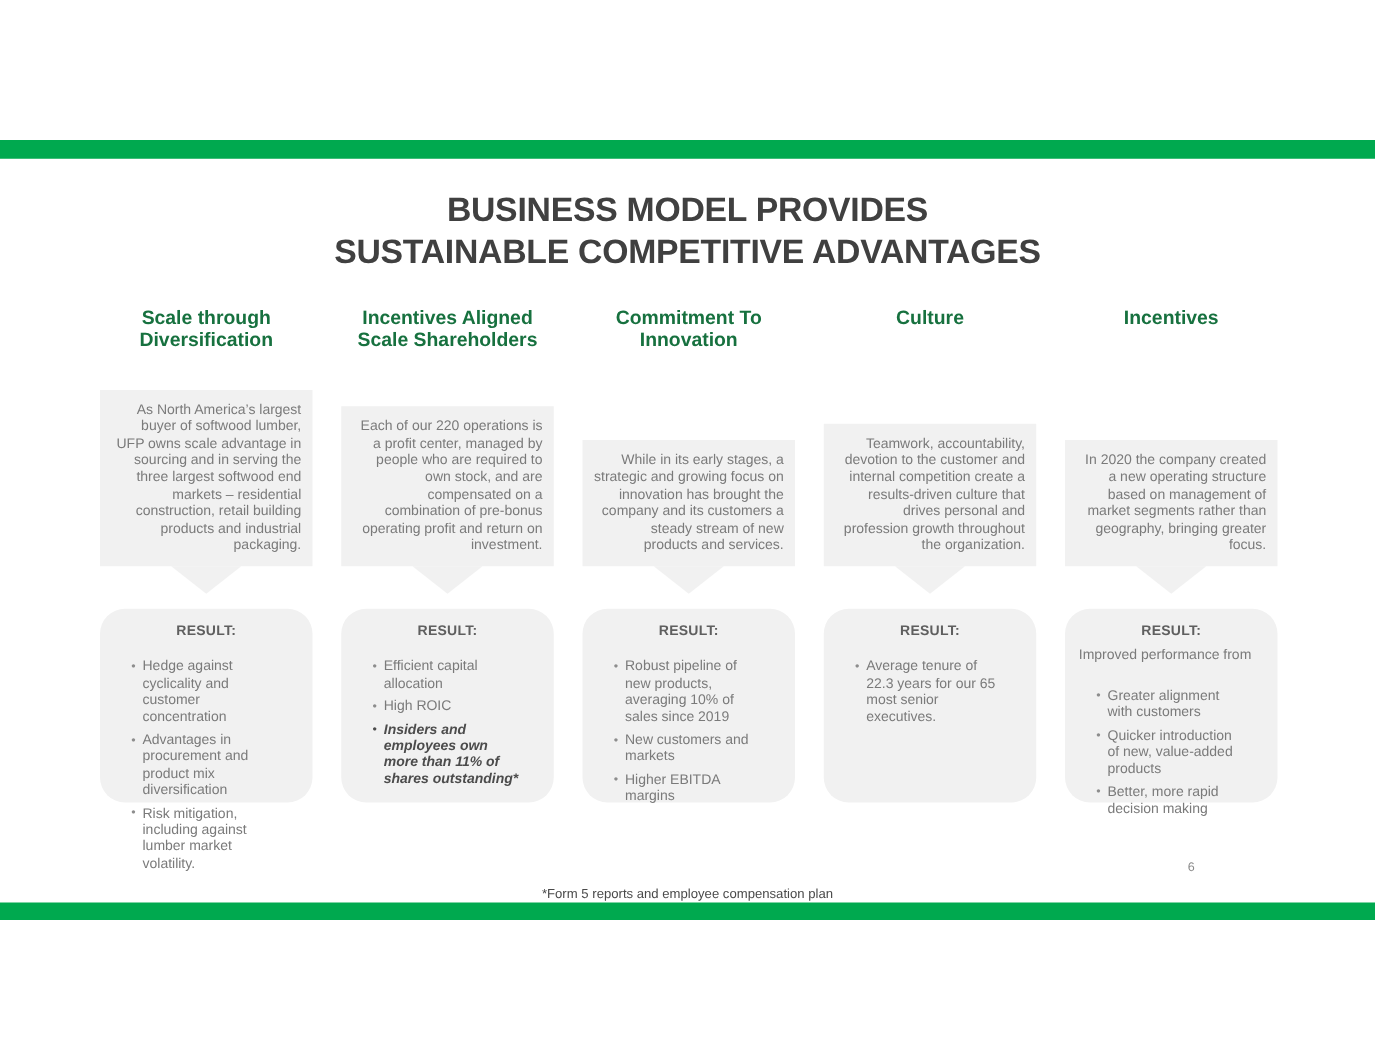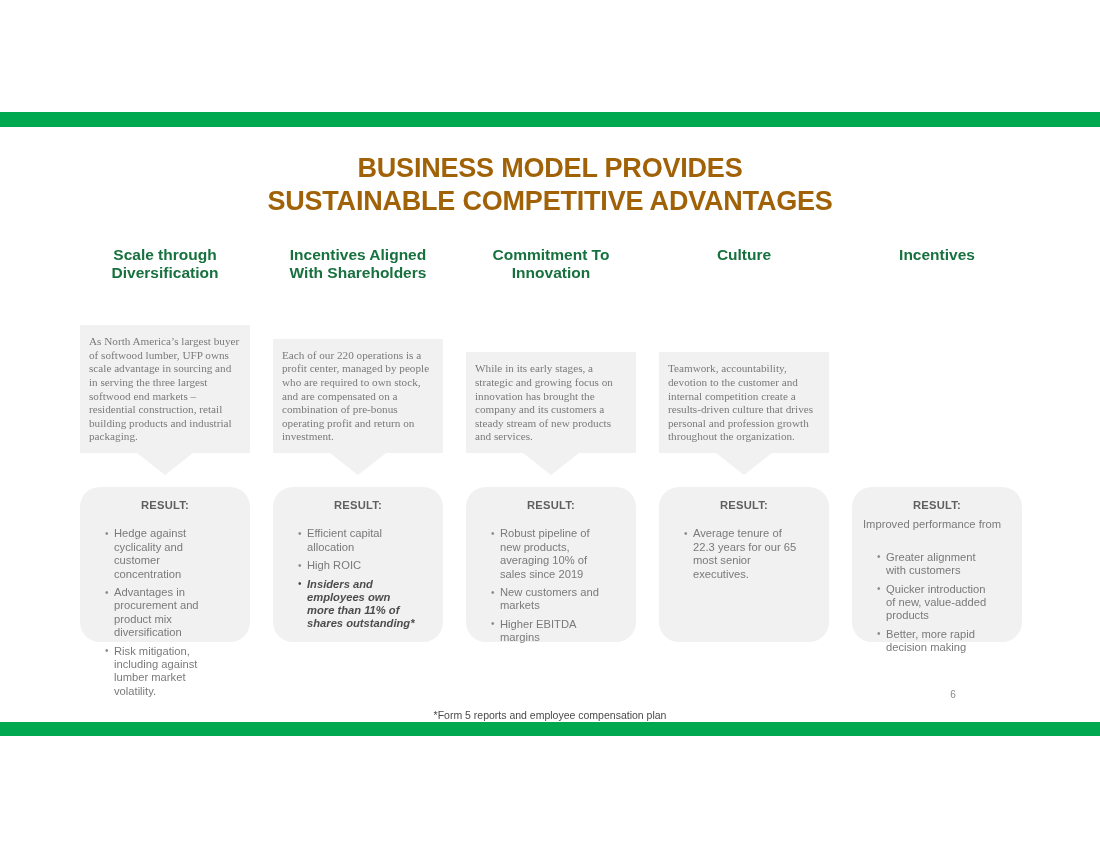--- a/index.html
+++ b/index.html
@@ -31,21 +31,21 @@
   .rule-top    { top: 112px; height: 15px; }
   .rule-bottom { top: 722px; height: 14px; }
 
   
   .title {
     position: absolute;
     left: 0;
     top: 152px;
     width: 1100px;
     text-align: center;
-    color: #a16207;
+    color: #404040;
     font-size: 27px;
     font-weight: bold;
     line-height: 33px;
     letter-spacing: -0.2px;
   }
   .title-line { display: block; }
 
   
   .columns {
     position: absolute;
@@ -80,25 +80,24 @@
 
   
   .desc-box {
     position: absolute;
     left: 0;
     width: 170px;
     bottom: 193px;            
     background: #f1f1f1;
     box-sizing: border-box;
     padding: 10px 9px 9px 9px;
-    text-align: left;
+    text-align: right;
     color: #7a7a7a;
     font-size: 11.2px;
     line-height: 13.6px;
-    font-family: Liberation Serif, serif;
   }
   .desc-box .pointer {
     position: absolute;
     left: 50%;
     bottom: -22px;
     margin-left: -28px;
     width: 0;
     height: 0;
     border-left: 28px solid transparent;
     border-right: 28px solid transparent;
@@ -213,21 +212,21 @@
           <li>Hedge against cyclicality and customer concentration</li>
           <li>Advantages in procurement and product mix diversification</li>
           <li>Risk mitigation, including against lumber market volatility.</li>
         </ul>
       </div>
     </div>
 
     <div class="col col-1">
       <div class="col-head">
         <span>Incentives Aligned</span><br>
-        <span>With Shareholders</span>
+        <span>Scale Shareholders</span>
       </div>
       <div class="desc-box">
         <span>Each of our 220 operations is a profit center, managed by people who are required to own stock, and are compensated on a combination of pre-bonus operating profit and return on investment.</span>
         <span class="pointer"></span>
       </div>
       <div class="result-box">
         <div class="result-label">RESULT:</div>
         <ul class="bullets">
           <li>Efficient capital allocation</li>
           <li>High ROIC</li>
@@ -268,20 +267,24 @@
         <ul class="bullets">
           <li>Average tenure of 22.3 years for our 65 most senior executives.</li>
         </ul>
       </div>
     </div>
 
     <div class="col col-4">
       <div class="col-head">
         <span>Incentives</span>
       </div>
+      <div class="desc-box">
+        <span>In 2020 the company created a new operating structure based on management of market segments rather than geography, bringing greater focus.</span>
+        <span class="pointer"></span>
+      </div>
       <div class="result-box">
         <div class="result-label">RESULT:</div>
         <div class="lead-in">Improved performance from</div>
         <ul class="bullets">
           <li>Greater alignment with customers</li>
           <li>Quicker introduction of new, value-added products</li>
           <li>Better, more rapid decision making</li>
         </ul>
       </div>
     </div>

